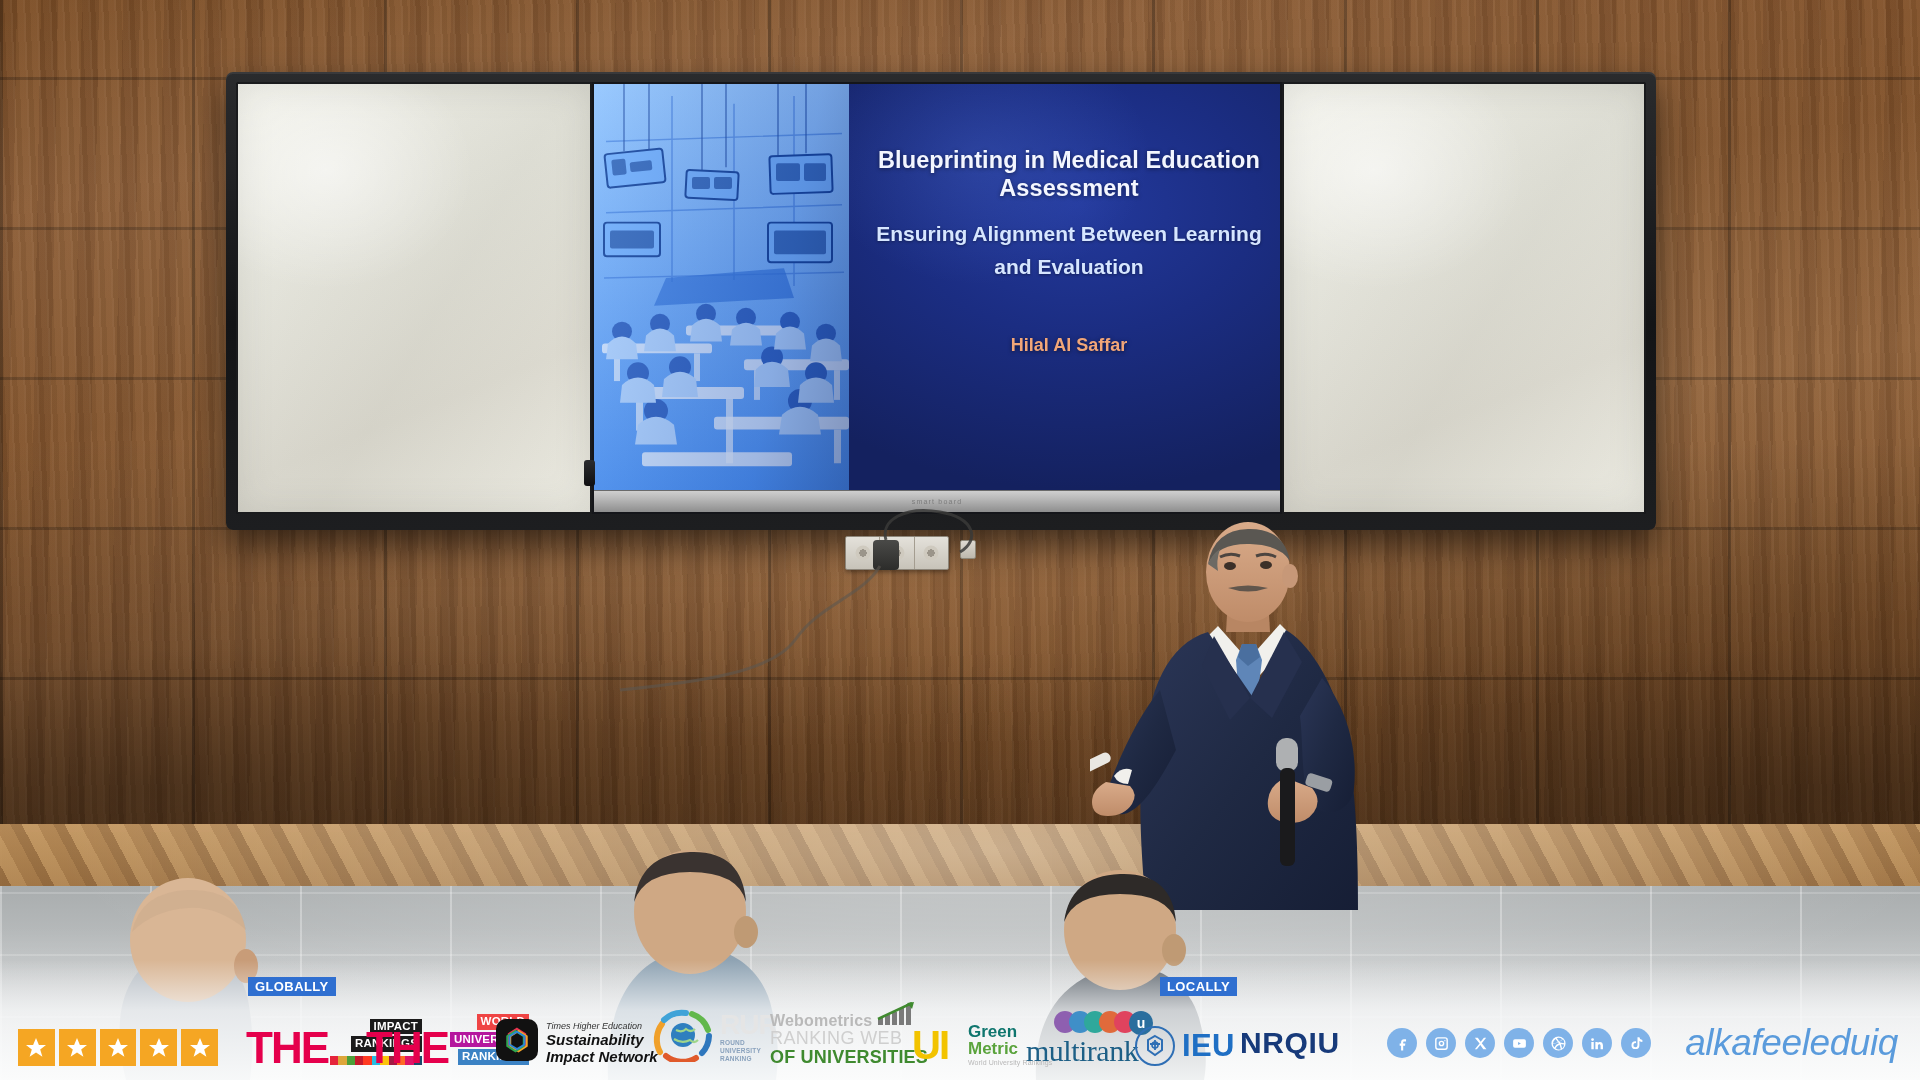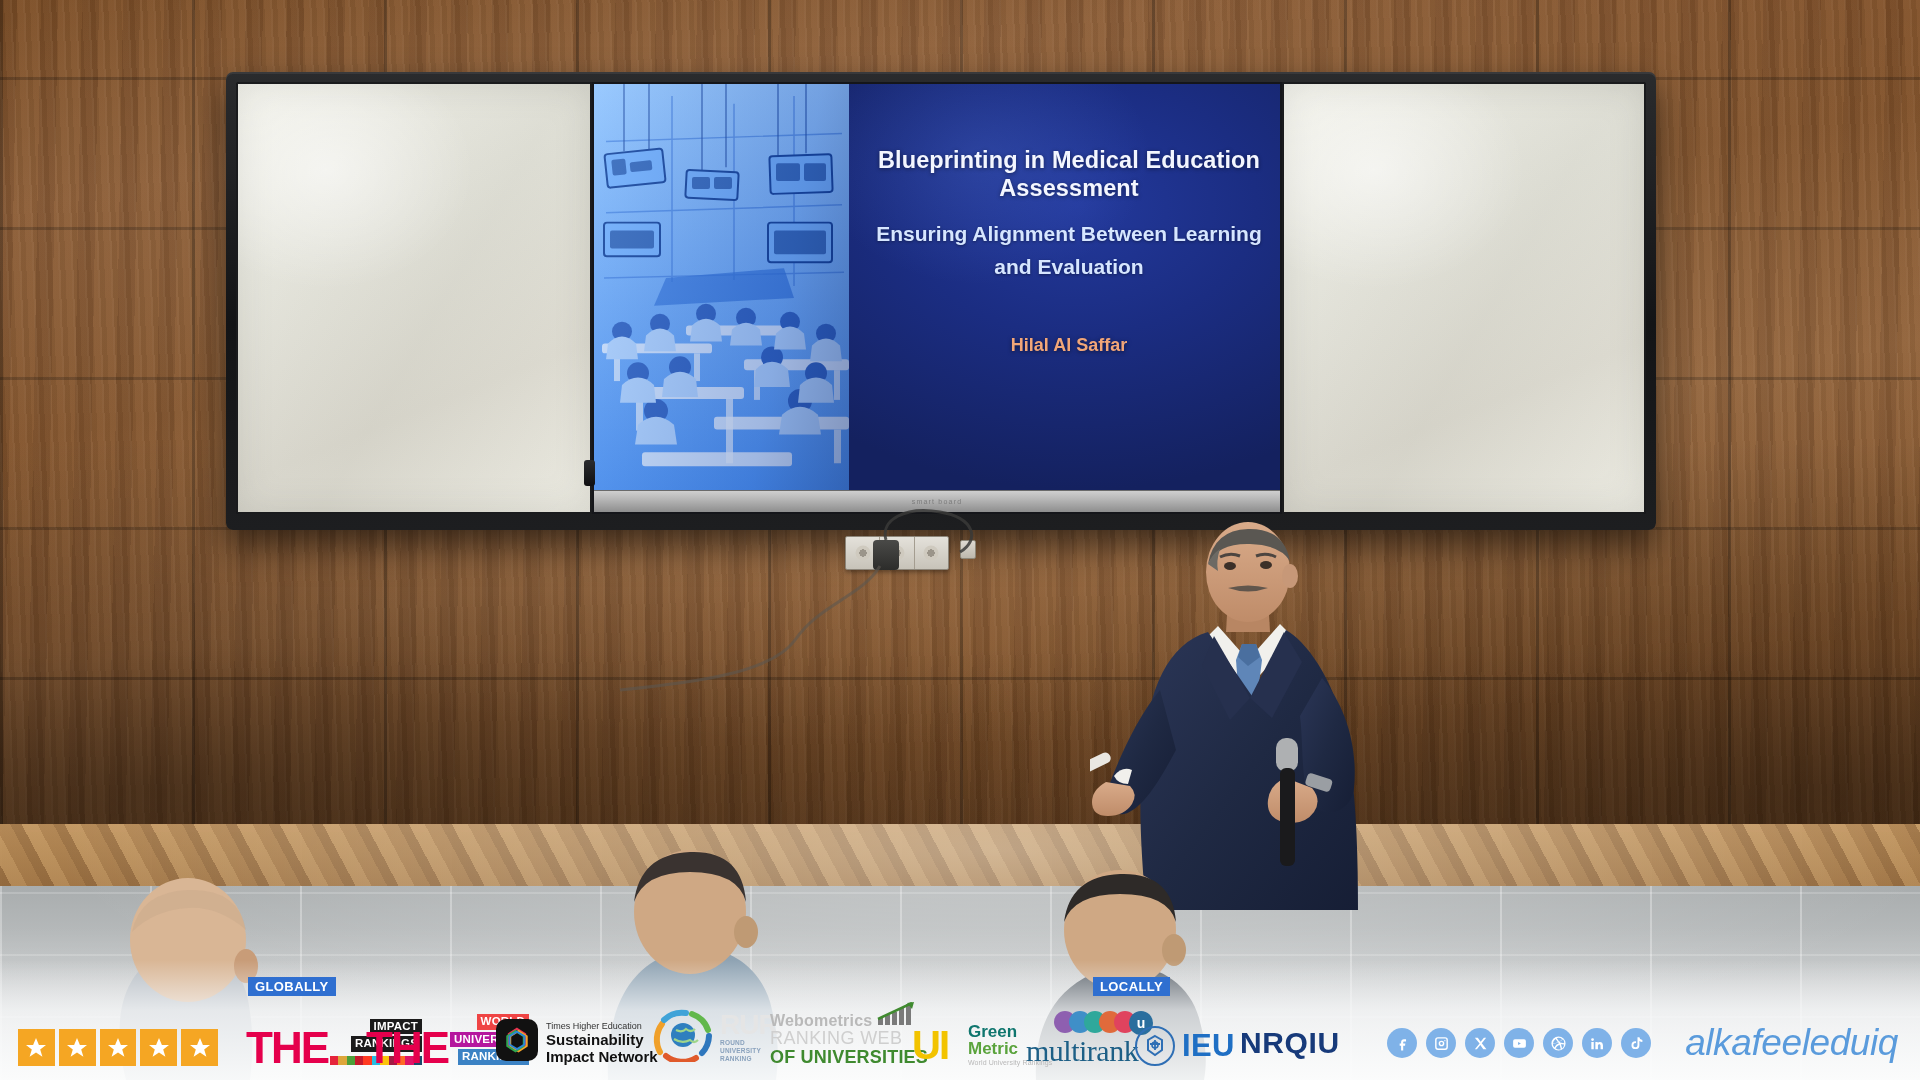--- a/index.html
+++ b/index.html
@@ -203,21 +203,21 @@
     width:37px; height:37px; background:#f5a623; display:flex;
     align-items:center; justify-content:center;
   }
   .qs-star svg { width:24px; height:24px; }
 
   .badge-globally, .badge-locally {
     position:absolute; background:#2f6fd0; color:#fff; font-size:13px;
     font-weight:bold; padding:2px 7px; letter-spacing:.4px;
   }
   .badge-globally { left:248px; bottom:84px; }
-  .badge-locally { left:1093px; bottom:84px; }
+  .badge-locally { left:1160px; bottom:84px; }
 
   .logo { position:absolute; bottom:14px; }
 
   
   .the-logo { display:flex; align-items:flex-end; }
   .the-word { color:#e5004c; font-size:44px; font-weight:bold; letter-spacing:-2px; line-height:.82; }
   .the-stack { display:flex; flex-direction:column; gap:2px; margin-left:2px; margin-bottom:1px;align-items:flex-end; }
   .the-band { font-size:11.5px; font-weight:bold; color:#fff; padding:1px 4px; letter-spacing:.2px; line-height:1.18; }
   .band-dark { background:#1b1b1b; }
   .band-red { background:#ef4444; }
@@ -225,21 +225,21 @@
   .band-blue { background:#3b82c4; }
   .sdg-strip { display:flex; height:9px; width:92px; margin-top:2px; }
   .sdg-strip i { flex:1; display:block; }
 
   
   .sin { display:flex; align-items:center; gap:8px; }
   .sin-mark {
     width:42px; height:42px; background:#111; border-radius:10px;
     display:flex; align-items:center; justify-content:center;
   }
-  .sin-text { line-height:1.12; }
+  .sin-text { line-height:1.12;font-style:italic; }
   .sin-small { font-size:9px; color:#333; }
   .sin-big { font-size:15px; font-weight:bold; color:#111; }
 
   
   .rur { display:flex; align-items:center; gap:4px; }
   .rur-text { line-height:1; }
   .rur-big { color:#e5e5e5; font-size:28px; font-weight:bold; letter-spacing:-1px; }
   .rur-small { color:#8aa2bd; font-size:6.5px; font-weight:bold; line-height:1.28; letter-spacing:.2px; }
 
   

